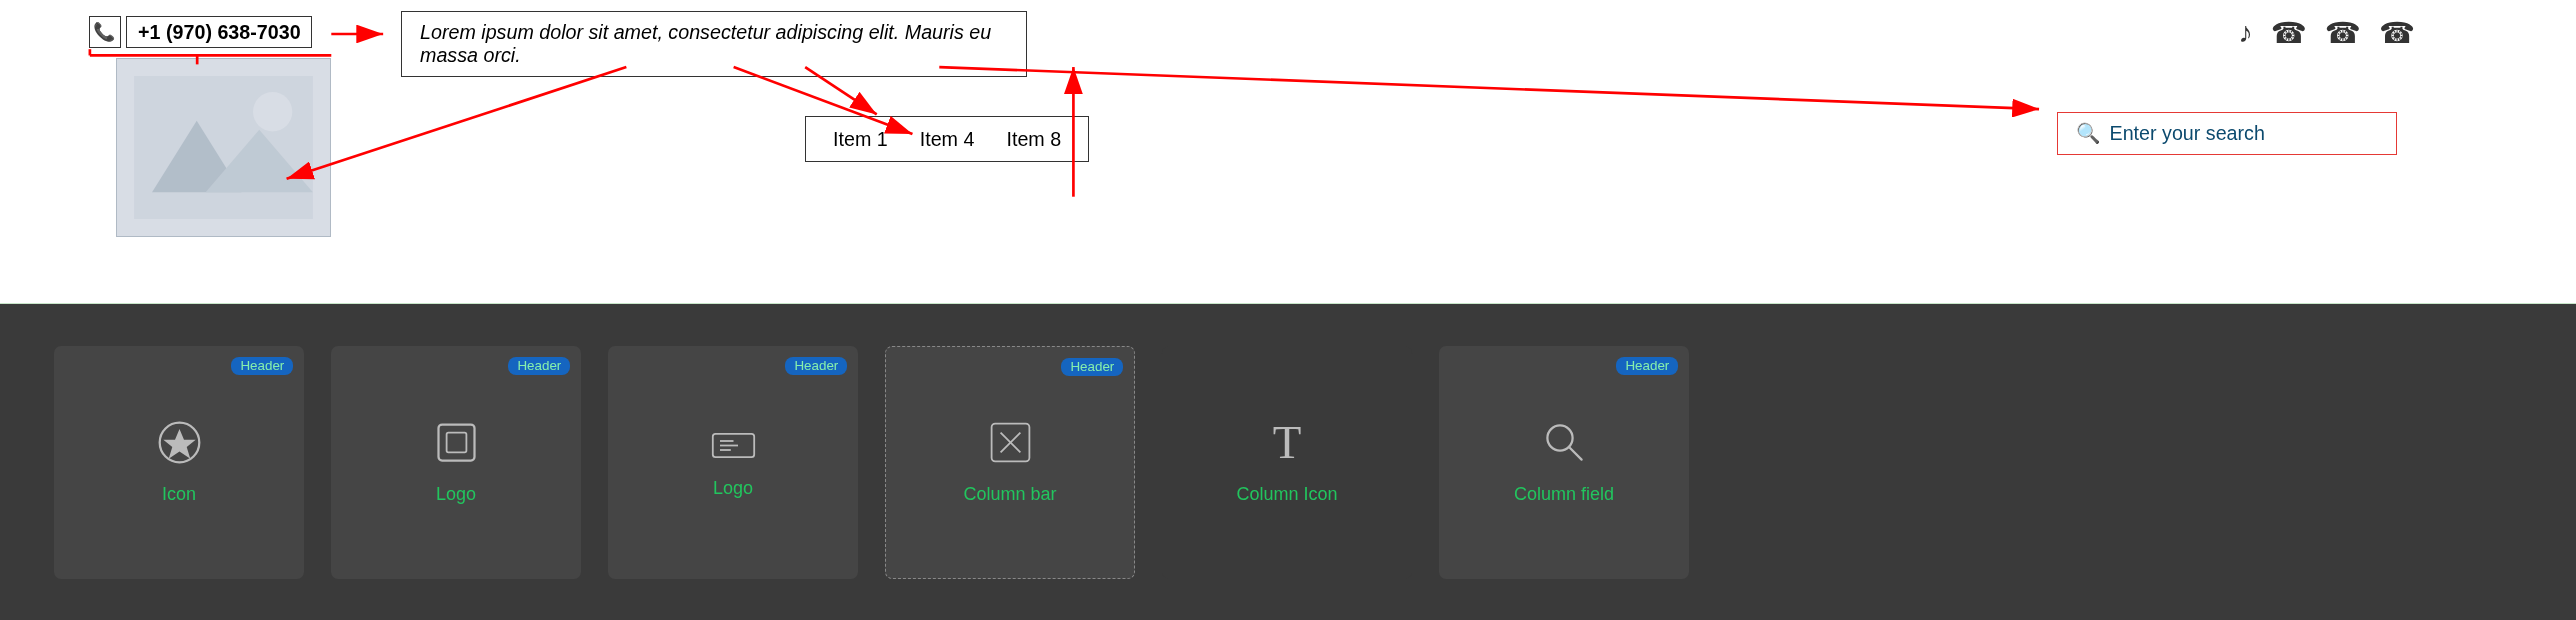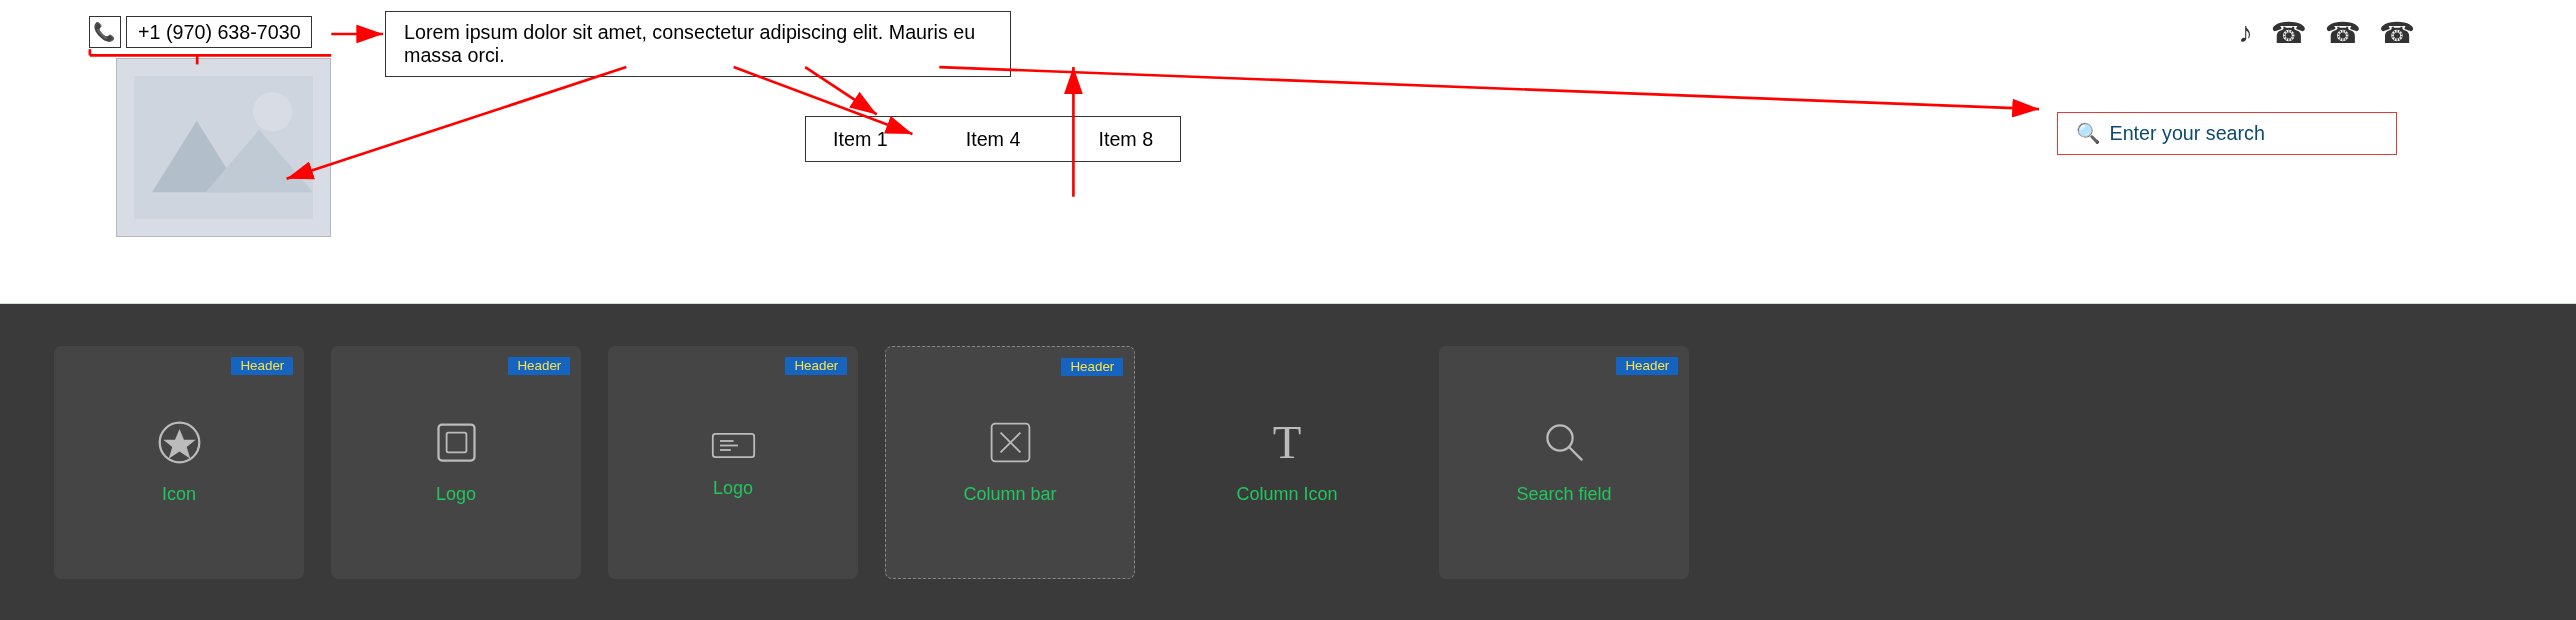--- a/index.html
+++ b/index.html
@@ -23,42 +23,43 @@
       align-items: center;
       gap: 5.4px;
     }
     .phone-box {
       border: 1.8px solid #333;
       padding: 3.6px 10.7px;
       display: flex;
       align-items: center;
       gap: 5.4px;
       font-size: 19.7px;
-      font-weight: 400;
+      font-weight: 700;
     }
     .phone-icon-wrap {
       width: 32px;
       height: 32px;
       border: 1.8px solid #333;
       display: flex;
       align-items: center;
       justify-content: center;
       font-size: 18px;
     }
 
     
     .lorem-box {
       position: absolute;
       top: 10.7px;
-      left: 385px;
+      left: 401px;
       border: 1.8px solid #333;
       padding: 9px 18px;
       font-size: 19.7px;
       background: #fff;
       max-width: 626px;
+      font-style: italic;
     }
 
     
     .social-icons {
       position: absolute;
       top: 16px;
       right: 161px;
       display: flex;
       gap: 18px;
       font-size: 27px;
@@ -91,21 +92,21 @@
       top: 116px;
       left: 805px;
       display: flex;
       align-items: center;
       gap: 54px;
     }
     .nav-items-box {
       border: 1.8px solid #333;
       padding: 10.7px 27px;
       display: flex;
-      gap: 78px;
+      gap: 32px;
       font-size: 19.7px;
       align-items: flex-end;
     }
     .nav-item {
       cursor: pointer;
       font-size: 19.7px;
     }
 
     
     .search-box {
@@ -172,24 +173,24 @@
     }
     .tool-card-label {
       color: #22c55e;
       font-size: 18px;
     }
     .badge {
       position: absolute;
       top: 10.7px;
       right: 10.7px;
       background: #1565c0;
-      color: #fde047;
+      color: #86efac;
       font-size: 13.4px;
       padding: 1.8px 9px;
-      border-radius: 1px;
+      border-radius: 8px;
     }
 
     
     .tool-card-selected {
       border: 1.8px dashed #888;
     }
 
     
     .tool-card-no-badge {
       background: #3a3a3a;
@@ -332,17 +333,17 @@
   </div>
 
   <div class="tool-card">
     <div class="badge">Header</div>
     <div class="tool-card-icon">
       <svg width="45" height="45" viewBox="0 0 50 50" fill="none" xmlns="http://www.w3.org/2000/svg">
         <circle cx="20" cy="20" r="14" stroke="#bbb" stroke-width="2.5" fill="none"></circle>
         <line x1="30" y1="30" x2="44" y2="44" stroke="#bbb" stroke-width="2.5" stroke-linecap="round"></line>
       </svg>
     </div>
-    <div class="tool-card-label">Search field</div>
+    <div class="tool-card-label">Column field</div>
   </div>
 
 </div>
 
 
 </body></html>

